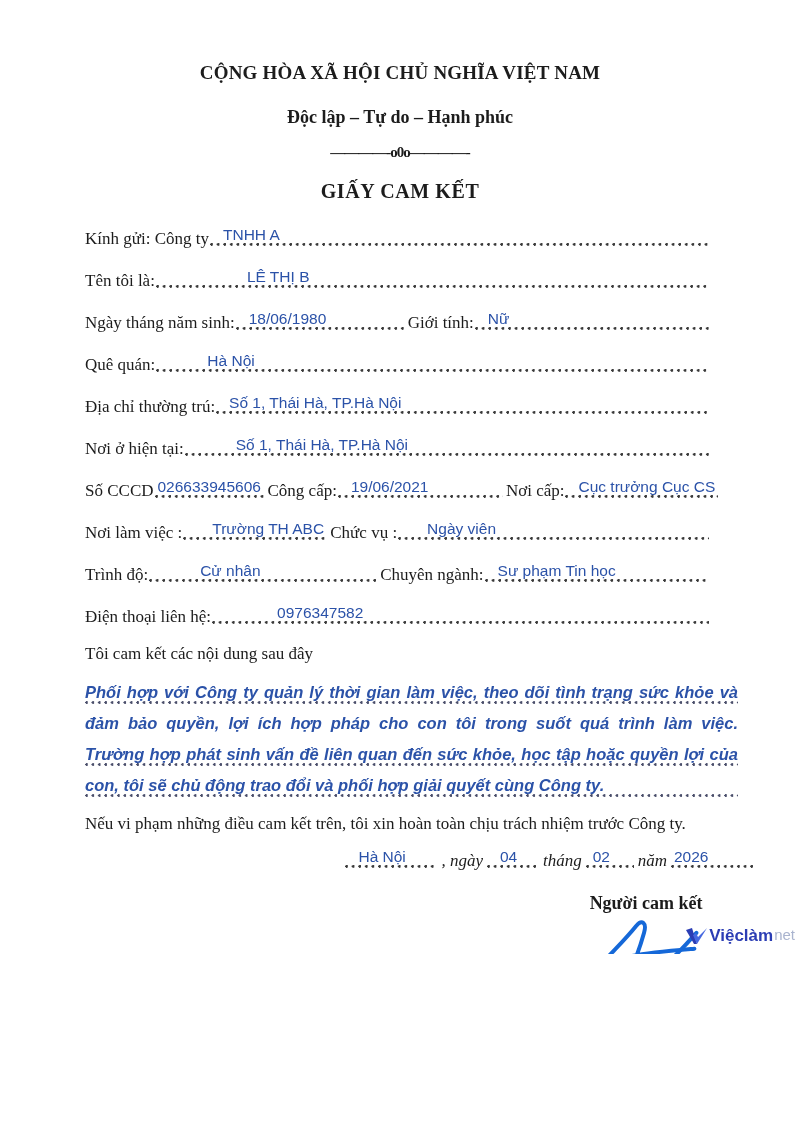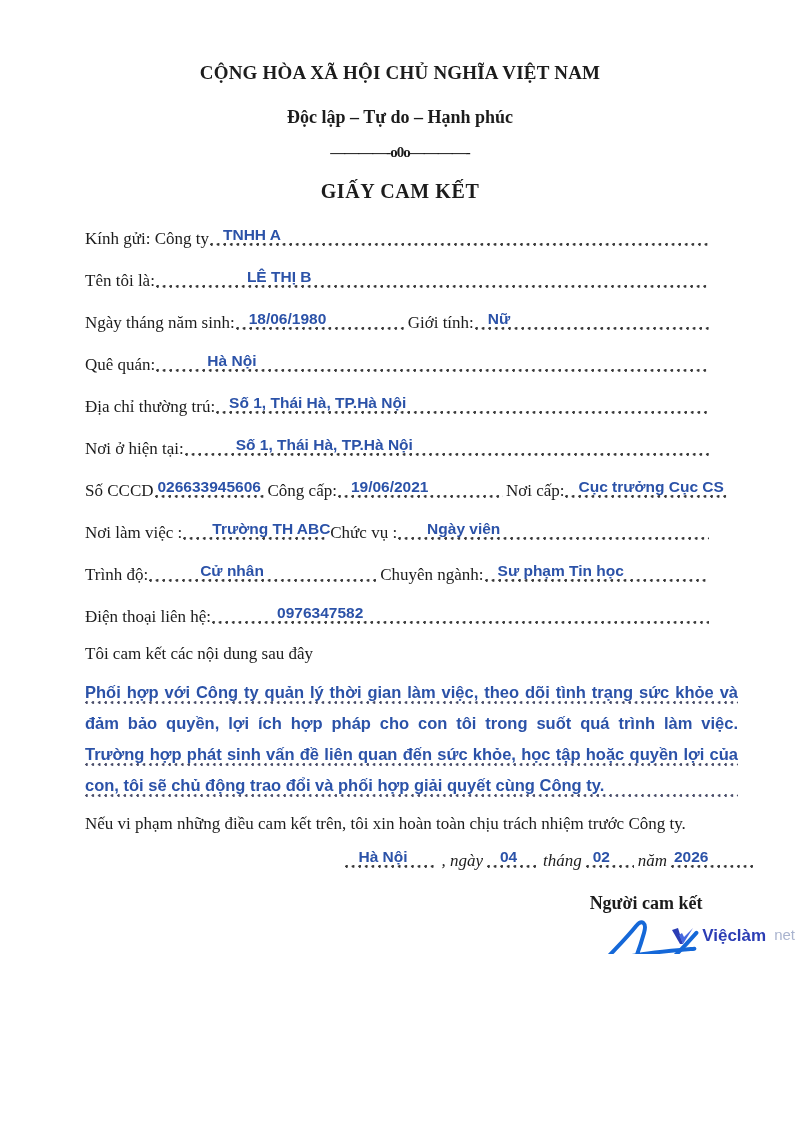--- a/index.html
+++ b/index.html
@@ -20,33 +20,33 @@
   .flabel.mid{margin-left:2px;}
   .fdots{position:relative;display:flex;align-items:flex-end;overflow:visible;flex:0 0 auto;}
   .fdots.grow{flex:1 1 auto;}
   .fdots::after{
     content:"";position:absolute;left:1px;right:1px;bottom:11px;height:3.4px;
     background-image:radial-gradient(circle at 1.6px 1.6px,#3a3a3a 1.25px,transparent 1.7px);
     background-size:6.6px 3.4px;background-repeat:repeat-x;
   }
   .fvalue{
     position:relative;z-index:1;padding:0 4px 13px 12px;
-    font-family:"Liberation Sans",sans-serif;font-weight:700;font-size:15.5px;
+    font-family:"Liberation Sans",sans-serif;font-weight:400;font-size:15.5px;
     color:#2b52a8;white-space:pre;
   }
   .pl0{padding-left:4px;}.pl-sm{padding-left:14px;}.pl-md{padding-left:30px;}
   .pl-lg{padding-left:52px;}.pl-xl{padding-left:66px;}.pl-xxl{padding-left:92px;}
   
   .intro{margin:2px 90px 0 85px;font-size:17px;height:34px;display:flex;align-items:center;}
   .commitment{
     margin:6px 62px 0 85px;font-family:"Liberation Sans",sans-serif;font-weight:700;
     font-size:16.5px;color:#2b52a8;
   }
   .cline{position:relative;z-index:0;height:31px;line-height:31px;
-    text-align:justify;text-align-last:justify;}
+    text-align:justify;text-align-last:justify;font-style:italic;}
   .cline.last{text-align-last:left;}
   .cline.dotted::after{
     content:"";position:absolute;left:0;right:0;bottom:4px;height:3.2px;z-index:-1;
     background-image:radial-gradient(circle at 1.6px 1.6px,#4b4f6b 1.2px,transparent 1.6px);
     background-size:6.4px 3.2px;background-repeat:repeat-x;
   }
   .closing{margin:10px 60px 0 85px;font-size:17px;line-height:26px;text-align:justify;}
   
   .dateline{
     margin:10px 44px 0 0;display:flex;justify-content:flex-end;align-items:flex-end;
@@ -57,21 +57,21 @@
   
   .sig-wrap{display:flex;justify-content:flex-end;margin-top:14px;padding-right:54px;}
   .sigblock{width:200px;text-align:center;}
   .sig-caption{font-weight:700;font-size:18px;}
   .sig-svg{margin-top:6px;width:142px;height:84px;}
   .signer-name{
     margin-top:2px;font-family:"Liberation Sans",sans-serif;font-weight:700;
     font-size:19px;color:#1d55cb;
   }
   
-  .brand{position:absolute;right:5px;bottom:8px;display:flex;align-items:center;gap:8px;}
+  .brand{position:absolute;right:5px;bottom:8px;display:flex;align-items:center;gap:1px;}
   .brand-name{font-family:"Liberation Sans",sans-serif;font-weight:700;font-size:17px;color:#2b3db4;}
   .brand-suffix{font-family:"Liberation Sans",sans-serif;font-size:15px;color:#aab4cf;
     align-self:flex-end;padding-bottom:3px;}
 </style>
 </head>
 <body>
 
 <div class="page">
 
   <div class="header">

